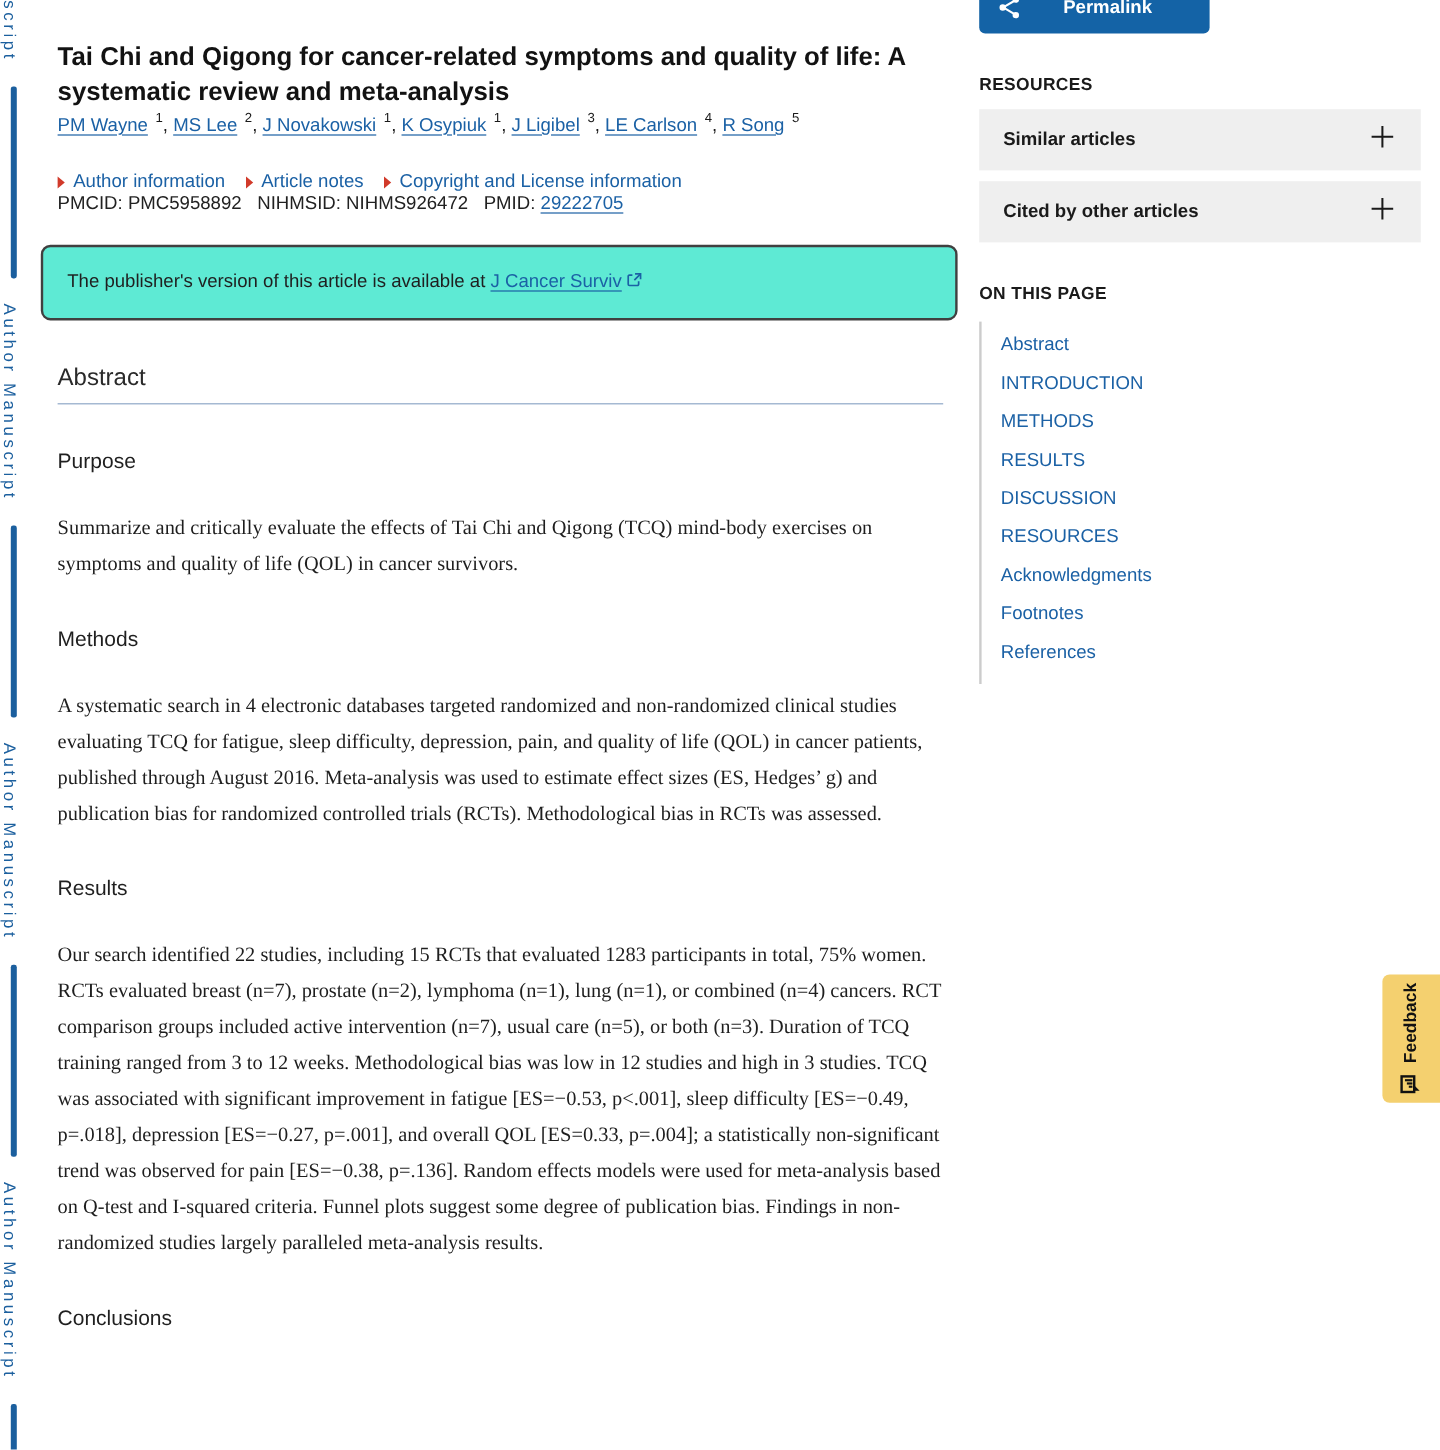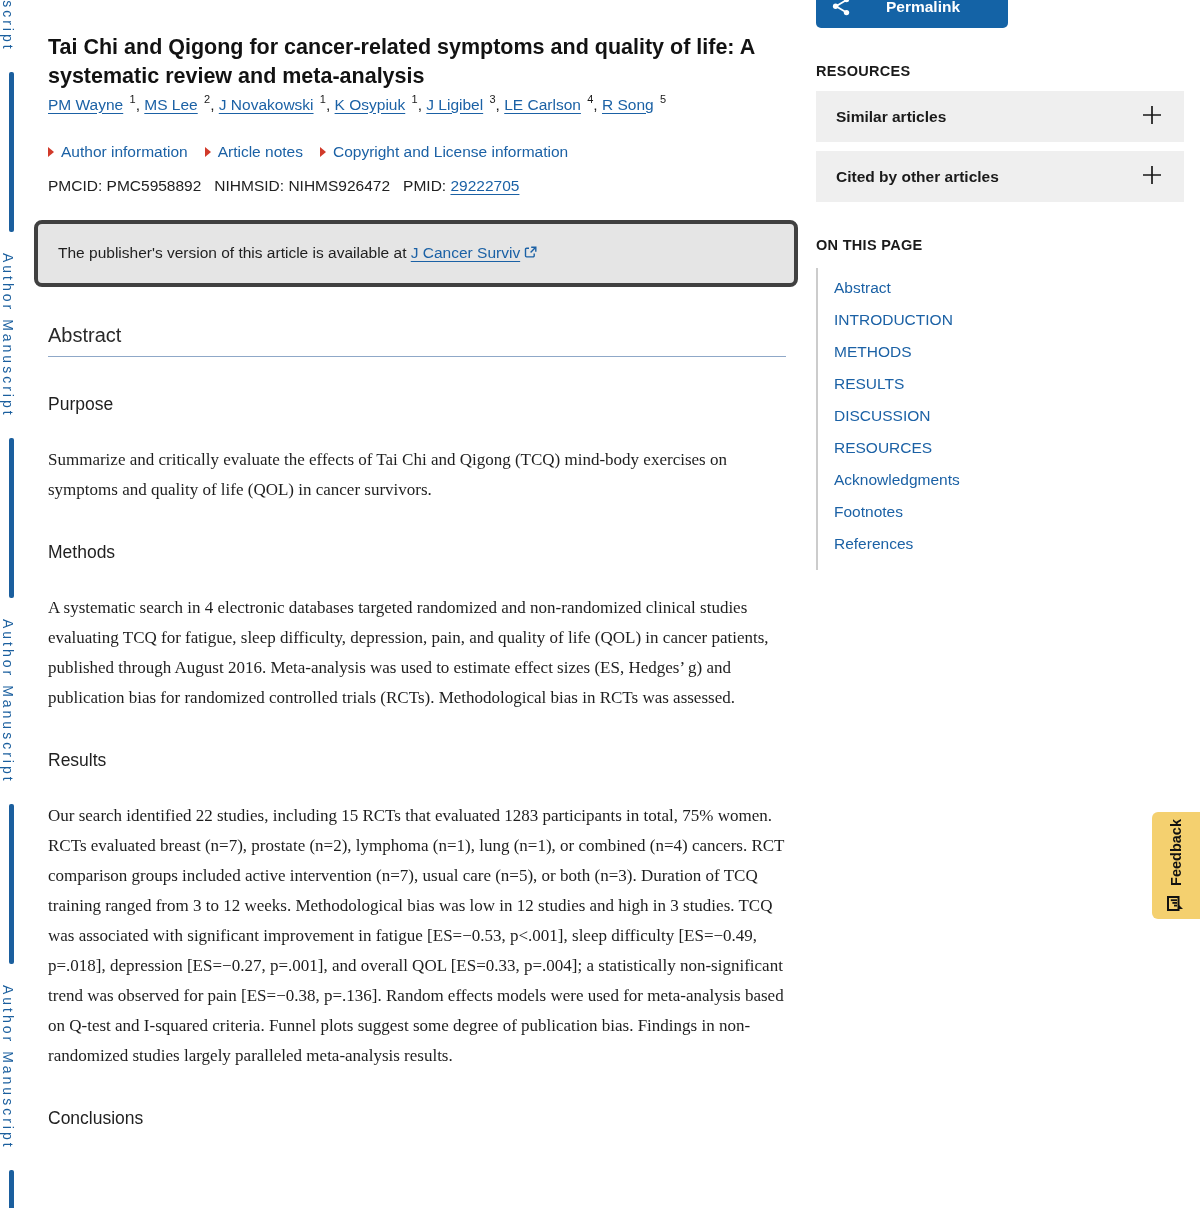--- a/index.html
+++ b/index.html
@@ -23,26 +23,26 @@
   .authors a { color: #1b61a5; text-decoration: underline; text-underline-offset: 3px; cursor: pointer; }
   .author { white-space: nowrap; }
   .author::after { content: ", "; color: #1a1a1a; }
   .author:last-child::after { content: ""; }
   .author sup { font-size: 11px; color: #1a1a1a; margin-left: 2px; }
 
   .disclosures { margin-top: 26px; display: flex; gap: 17px; font-size: 15.5px; align-items: center; }
   .disclosure { display: flex; align-items: center; gap: 7px; color: #1b61a5; cursor: pointer; }
   .tri { width: 0; height: 0; border-left: 6px solid #d13a2a; border-top: 5px solid transparent; border-bottom: 5px solid transparent; }
 
-  .ids { margin-top: 16px; font-size: 15.5px; color: #212121; display: flex; gap: 13px; }
+  .ids { font-size: 15.5px; color: #212121; display: flex; gap: 13px; }
   .ids a { color: #1b61a5; text-decoration: underline; text-underline-offset: 3px; cursor: pointer; }
 
   .notice {
     margin-top: 25px; margin-left: -14px; width: 764px;
-    background: #e5e5e5; border: 4px solid #404040; border-radius: 8px;
+    background: #5eead4; border: 2px solid #404040; border-radius: 8px;
     padding: 20px 20px; font-size: 15.5px; color: #1f1f1f;
   }
   .notice a { color: #1b61a5; text-decoration: underline; text-underline-offset: 3px; cursor: pointer; }
   .ext-icon { display: inline-block; vertical-align: -1px; margin-left: 4px; }
 
   .abs-heading { margin-top: 37px; font-size: 20px; font-weight: 400; color: #2a2a2a; }
   .abs-rule { margin-top: 9px; height: 1px; background: #8fa8c8; border: none; }
 
   .sec-heading { margin-top: 37px; font-size: 17.5px; font-weight: 400; color: #1f1f1f; }
   .body-para {

